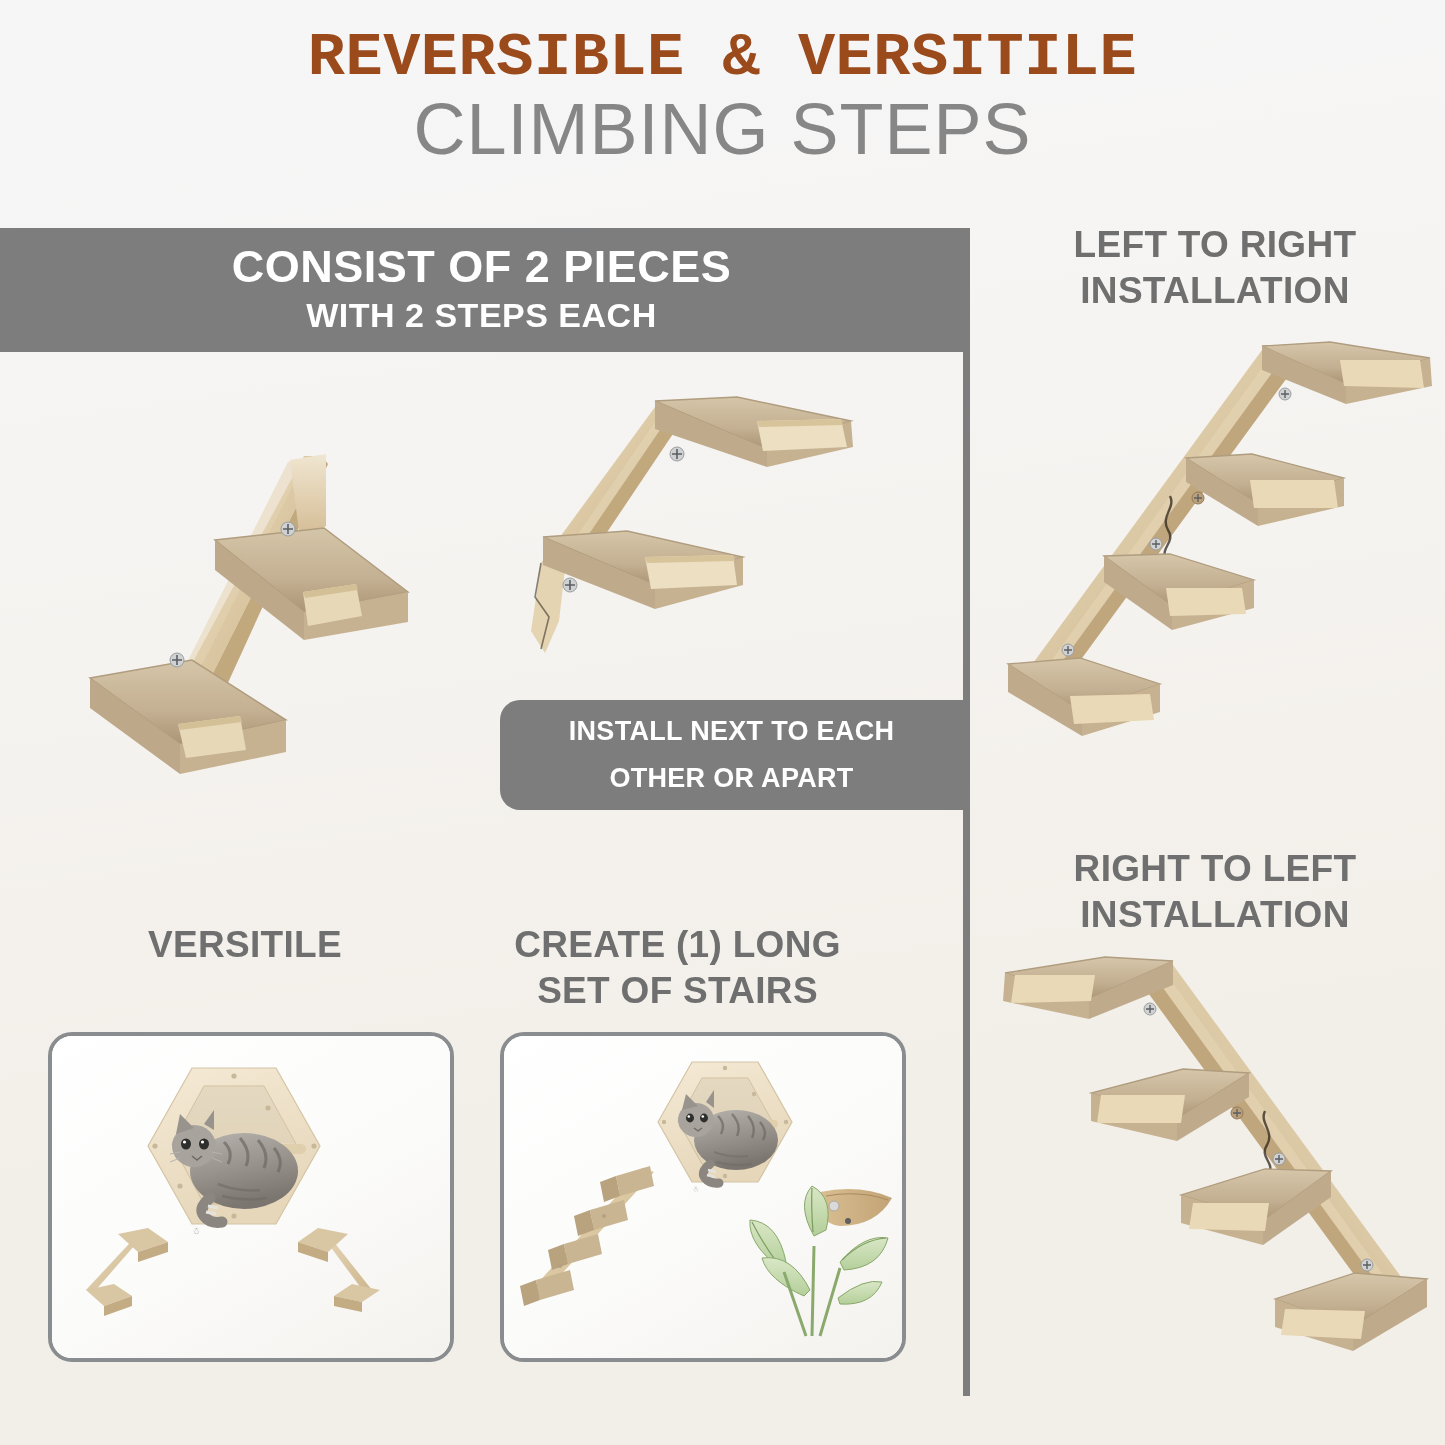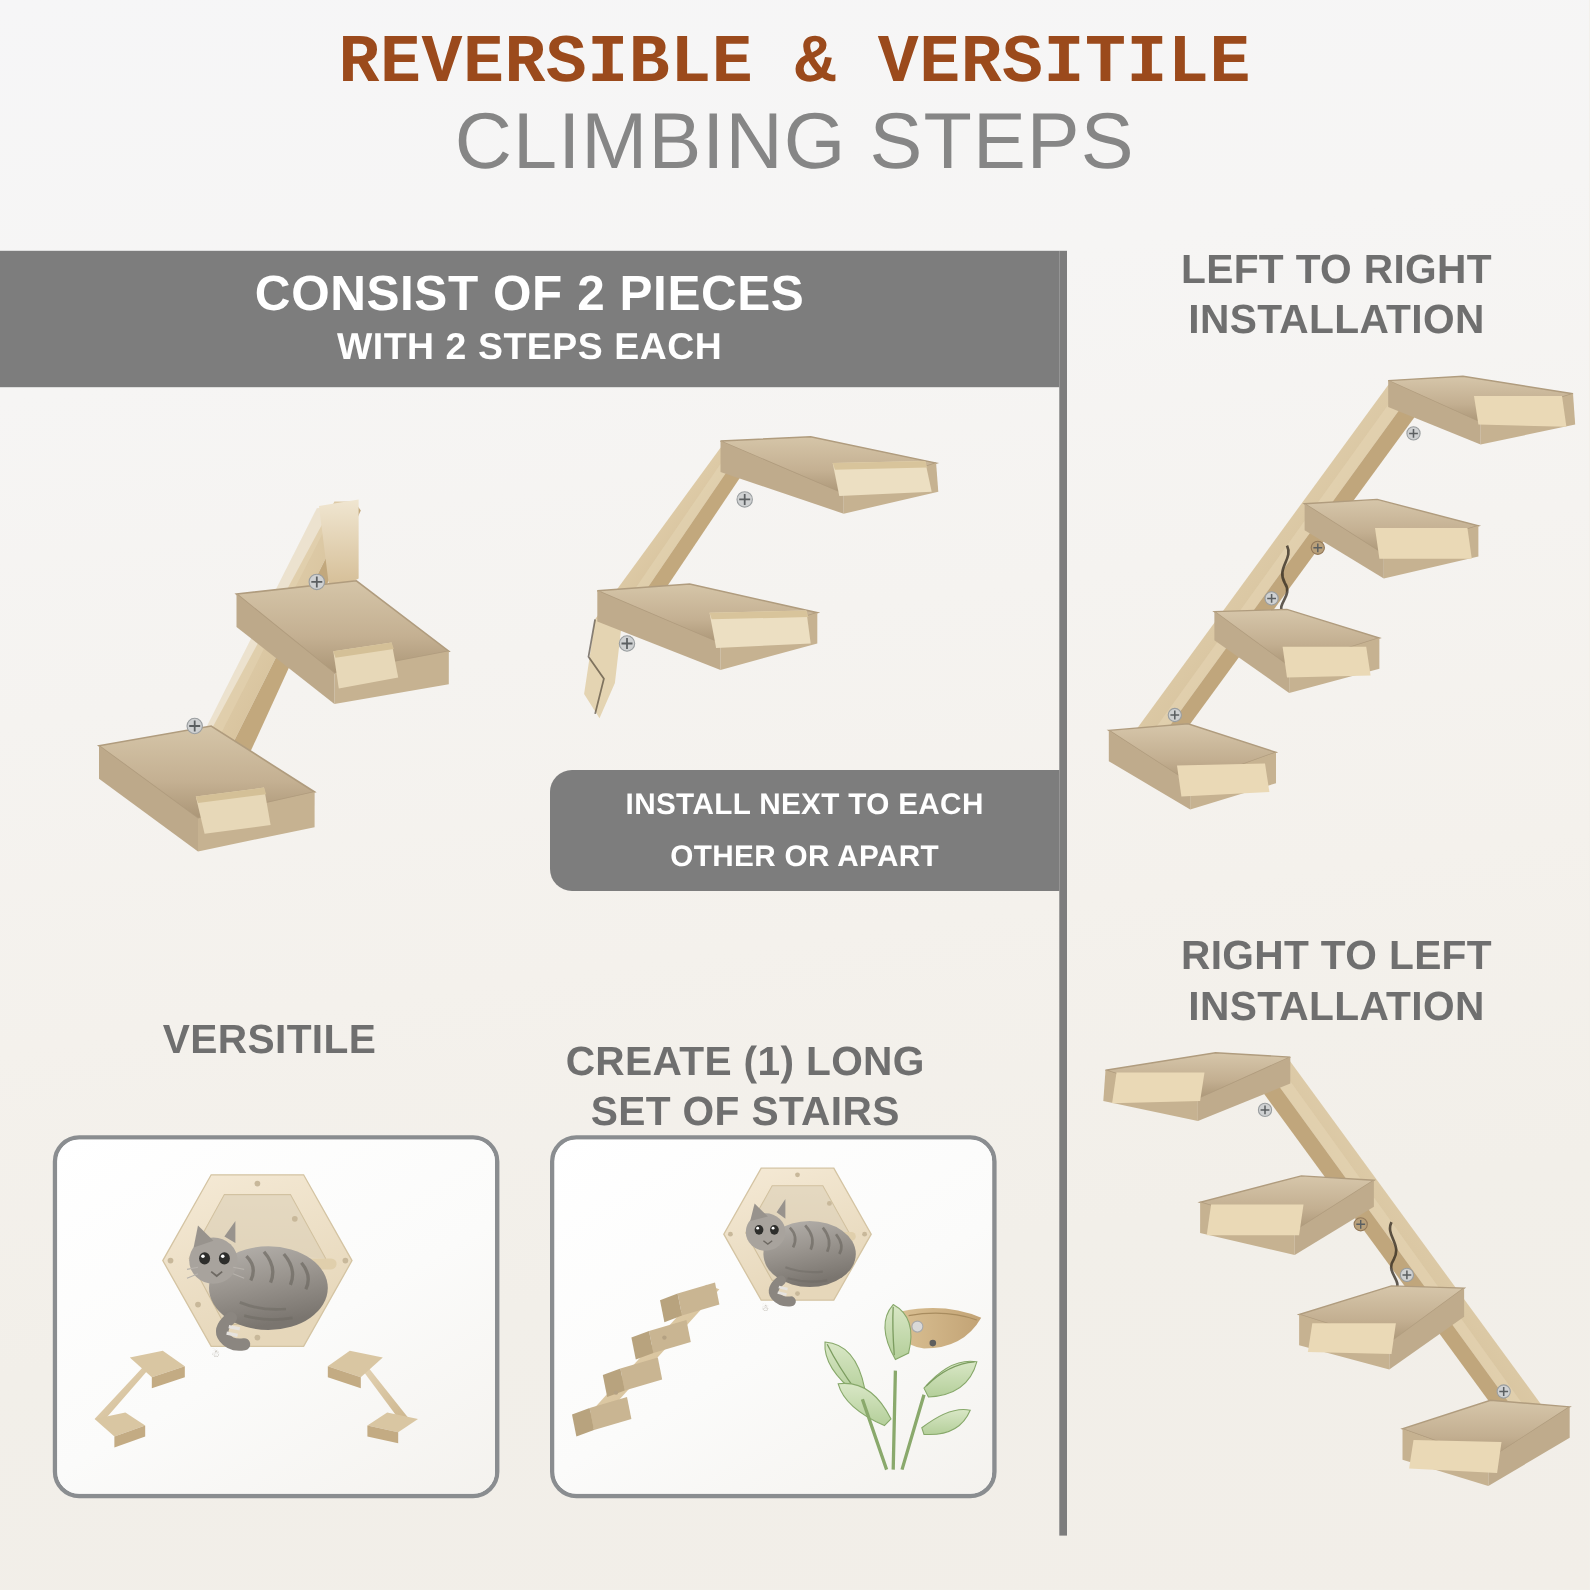--- a/index.html
+++ b/index.html
@@ -103,21 +103,21 @@
     color: #6f6f6f;
     font-size: 37px;
     font-weight: bold;
     letter-spacing: 0.3px;
     line-height: 46px;
     text-align: center;
   }
   #cap-ltr { left: 1000px; top: 222px; width: 430px; text-align: center; }
   #cap-rtl { left: 1000px; top: 830px; width: 430px; margin-top: 16px; }
   #cap-separate { left: 90px; top: 922px; width: 310px; text-align: center; }
-  #cap-long { left: 500px; top: 922px; width: 355px; text-align: center; margin-top: 20px; }
+  #cap-long { left: 500px; top: 922px; width: 355px; text-align: center; }
 
   
   .photo-card {
     position: absolute;
     border: 4px solid #8a8d90;
     border-radius: 24px;
     background: #fdfdfd;
     overflow: hidden;
   }
   #card-left  { left: 48px;  top: 1032px; width: 398px; height: 322px; }

